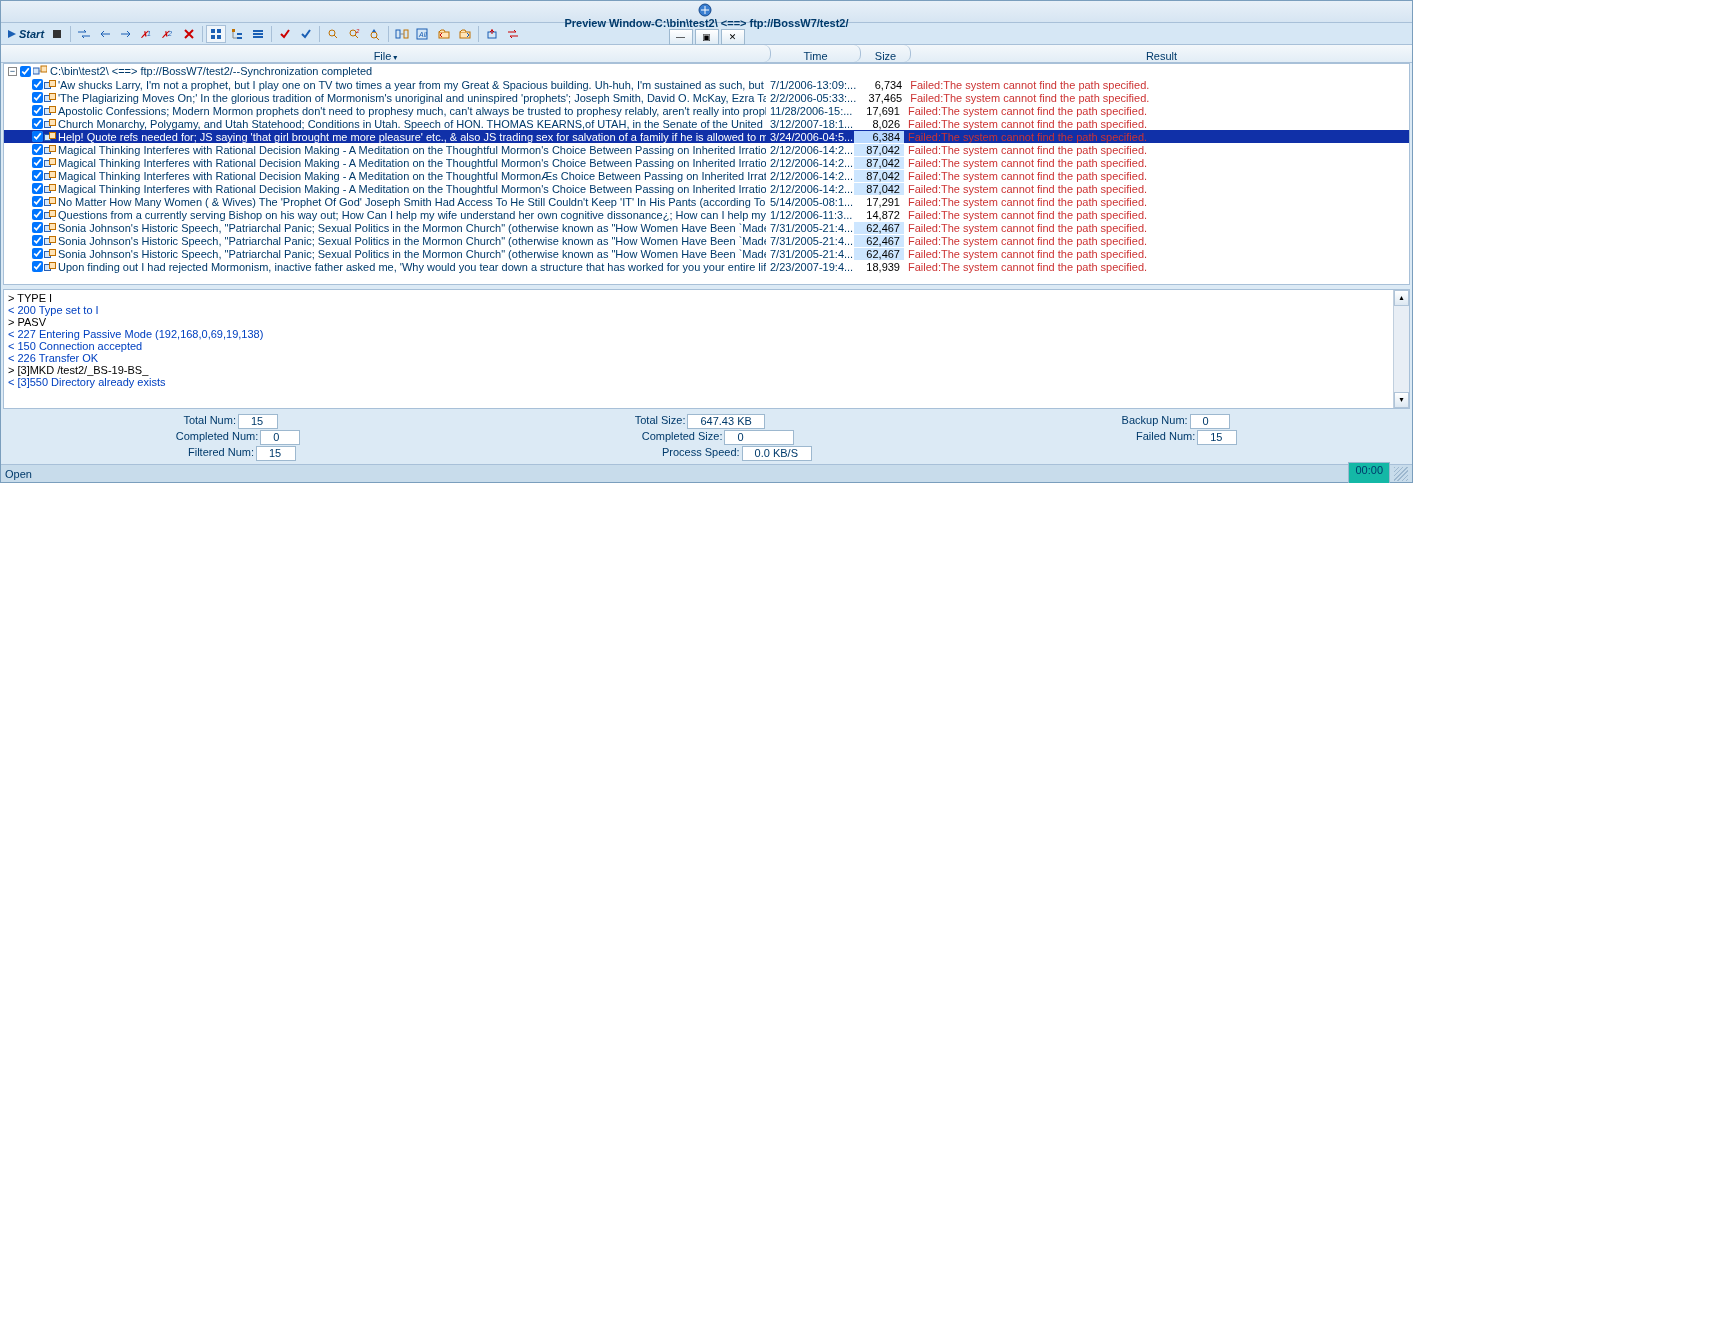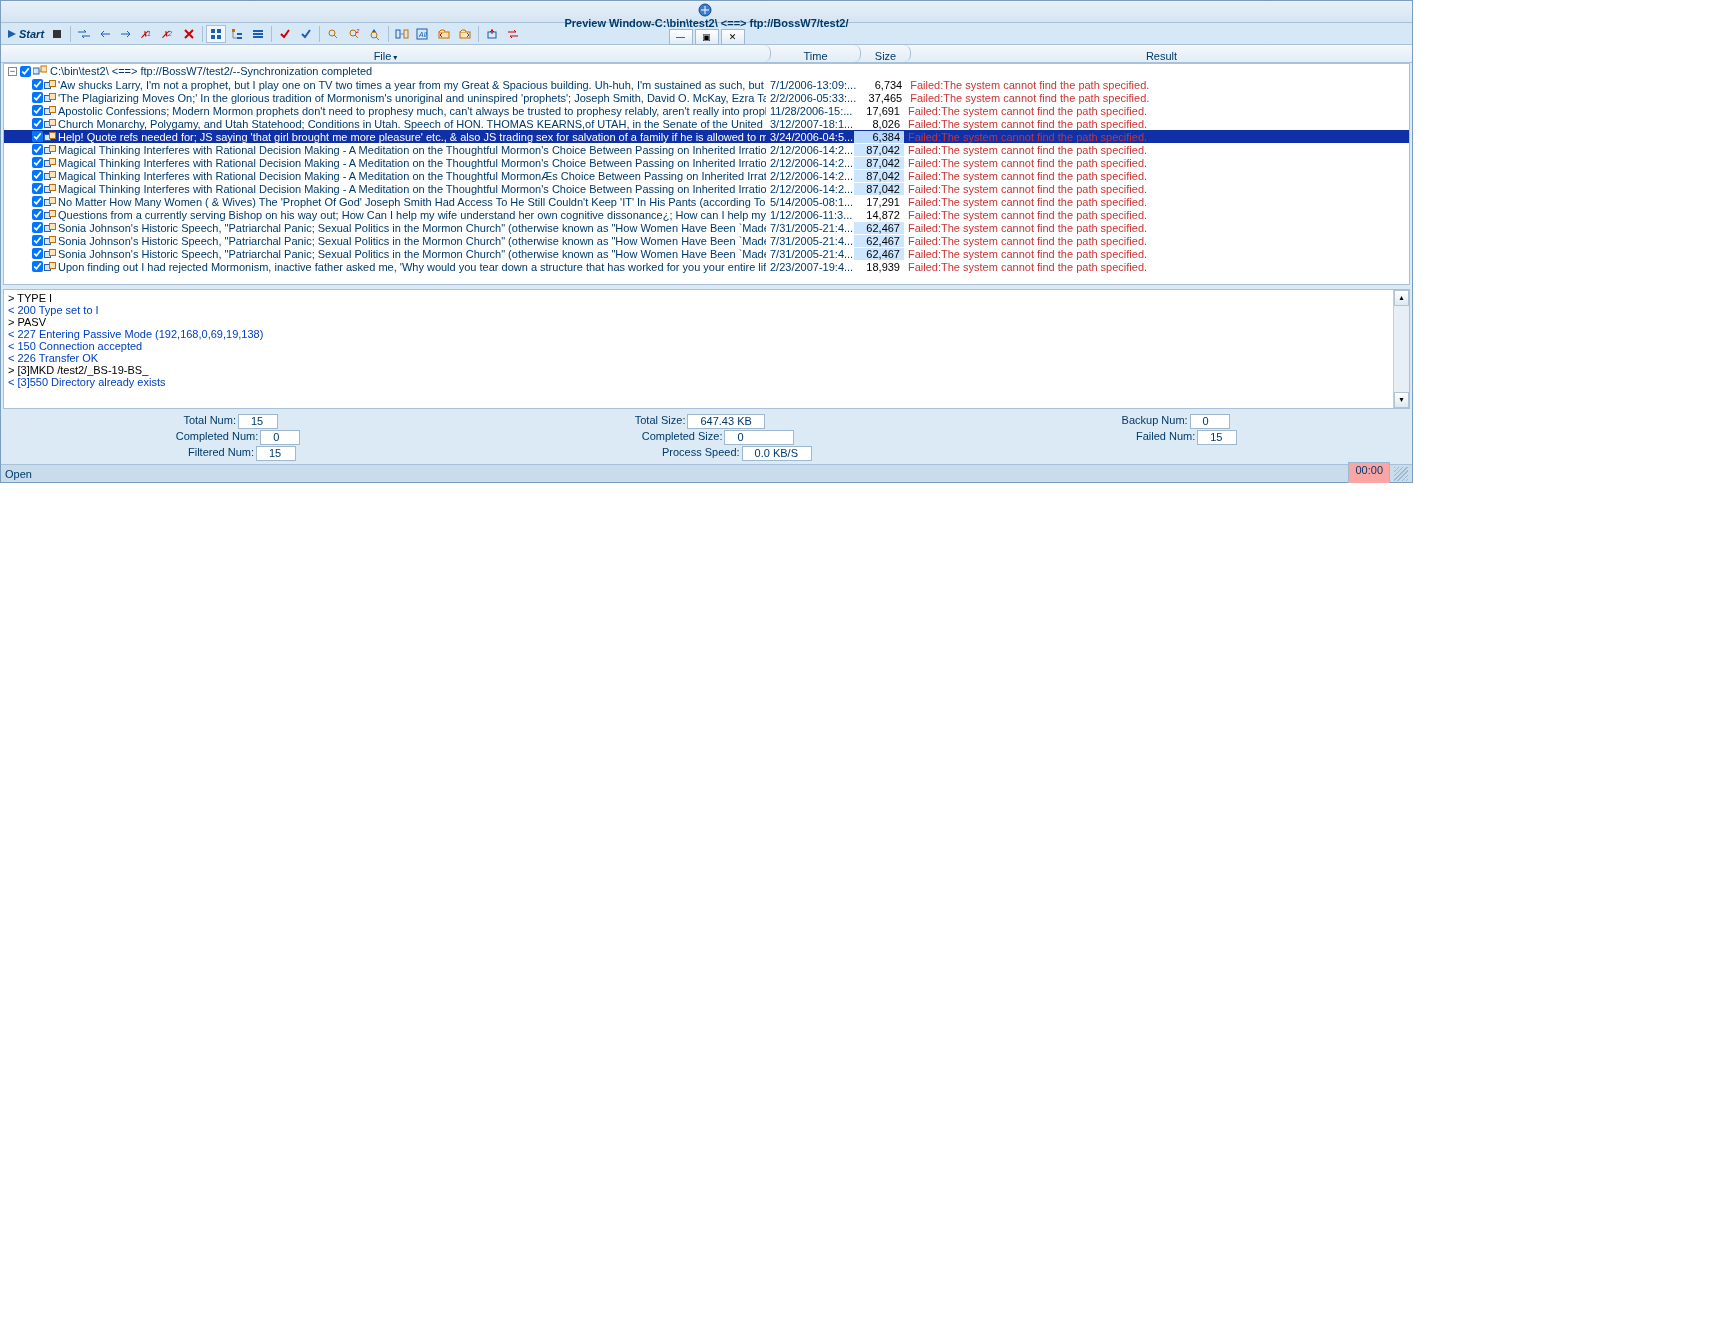--- a/index.html
+++ b/index.html
@@ -49,21 +49,21 @@
 .log-scroll .up, .log-scroll .dn { height: 16px; background: linear-gradient(#fff,#dde8f2); border: 1px solid #b0c4d8; text-align: center; font-size: 8px; line-height: 14px; cursor: pointer; }
 .log-scroll .dn { position: absolute; bottom: 0; left: 0; right: 0; }
 
 .stats { background: #dceaf5; padding: 2px 4px; }
 .stats-row { display: flex; justify-content: space-around; font-size: 11px; color: #003a6b; margin: 1px 0; }
 .stat-item { display: flex; gap: 2px; }
 .stat-item .val { background: #fff; border: 1px solid #9db8cf; padding: 0 12px; min-width: 40px; height: 15px; display: inline-block; }
 
 .statusbar { display: flex; background: #c8dceb; border-top: 1px solid #a8c0d8; height: 18px; align-items: center; font-size: 11px; color: #003a6b; padding: 0 4px; }
 .statusbar .status-text { flex: 1; }
-.statusbar .time-box { background: #fca5a5; border: 1px solid #9db8cf; padding: 0 6px; height: 24px; line-height: 14px; }
+.statusbar .time-box { background: #14b8a6; border: 1px solid #9db8cf; padding: 0 6px; height: 24px; line-height: 14px; }
 .statusbar .grip { width: 14px; height: 14px; margin-left: 4px; background: repeating-linear-gradient(135deg,#9db8cf 0 1px,transparent 1px 3px); }
 
 
 svg { display: block; }
 </style>
 </head>
 <body>
 
 <div class="window">
 

